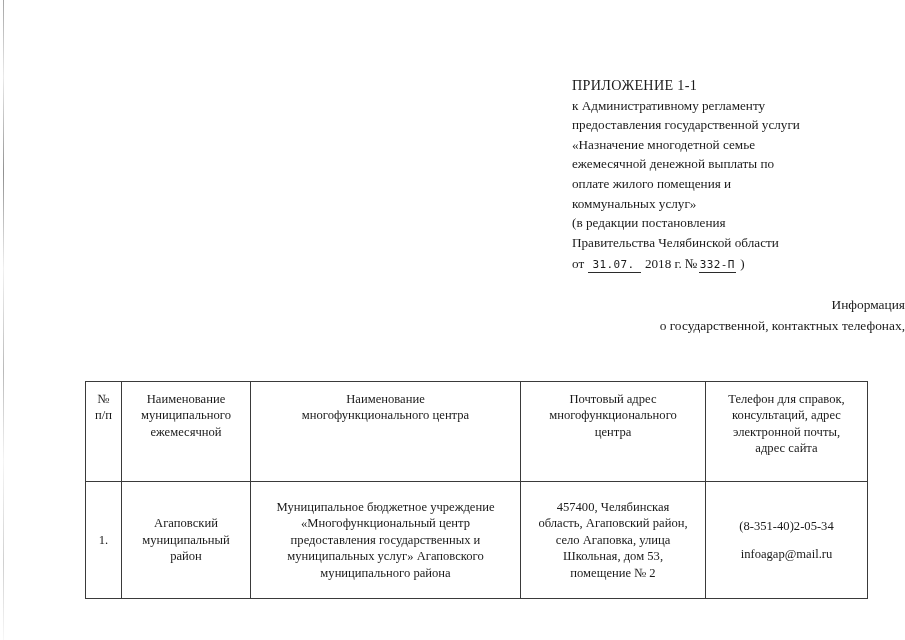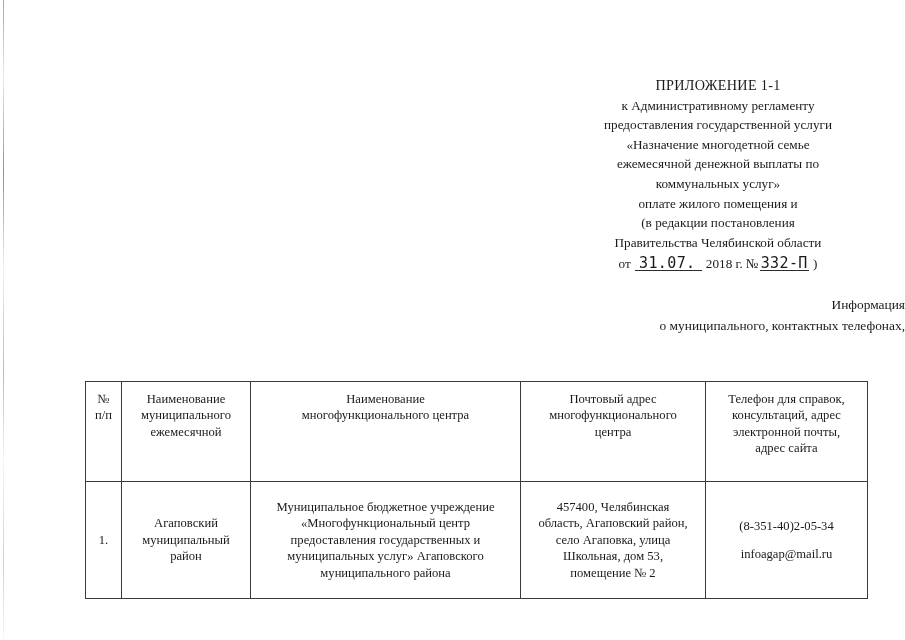--- a/index.html
+++ b/index.html
@@ -35,41 +35,41 @@
         rgba(120,120,120,0.35) 88%,
         rgba(180,180,180,0.10) 100%);
   }
 
   
   .doc-header {
     position: absolute;
     left: 572px;
     top: 76px;
     width: 292px;
-    text-align: center;
+    text-align: left;
     font-size: 13.2px;
     line-height: 19.6px;
   }
   .doc-header .hdr-line {
     white-space: nowrap;
   }
   .doc-header .hdr-title {
     font-size: 14.2px;
     letter-spacing: 0.3px;
   }
 
   
   .date-line {
     margin-top: 2px;
     font-size: 13.2px;
     white-space: nowrap;
   }
   .typed {
     font-family: "DejaVu Sans Mono", "Liberation Mono", monospace;
-    font-size: 15px;
+    font-size: 11px;
     letter-spacing: 0.4px;
   }
   .underline-slot {
     display: inline-block;
     border-bottom: 1px solid #2b2b2b;
     padding: 0 6px 0 4px;
     margin: 0 1px;
     line-height: 14px;
   }
   .underline-slot.tight {
@@ -125,36 +125,36 @@
 <body>
 
 <div class="scan-edge"></div>
 
 <div class="doc-header">
   <div class="hdr-line hdr-title">ПРИЛОЖЕНИЕ 1-1</div>
   <div class="hdr-line">к Административному регламенту</div>
   <div class="hdr-line">предоставления государственной услуги</div>
   <div class="hdr-line">«Назначение многодетной семье</div>
   <div class="hdr-line">ежемесячной денежной выплаты по</div>
+  <div class="hdr-line">оплате жилого помещения и</div>
   <div class="hdr-line">коммунальных услуг»</div>
-  <div class="hdr-line">оплате жилого помещения и</div>
   <div class="hdr-line">(в редакции постановления</div>
   <div class="hdr-line">Правительства Челябинской области</div>
 
   <div class="date-line">
     <span>от</span>
     <span class="underline-slot typed">31.07.</span>
     <span>2018 г. №</span><span class="underline-slot tight typed">332-П</span>
     <span>)</span>
   </div>
 </div>
 
 <div class="doc-title">
   <div>Информация</div>
-  <div>о муниципального, контактных телефонах,</div>
+  <div>о государственной, контактных телефонах,</div>
 </div>
 
 <table class="info-table">
   <colgroup>
     <col class="col-num">
     <col class="col-muni">
     <col class="col-name">
     <col class="col-addr">
     <col class="col-phone">
   </colgroup>

